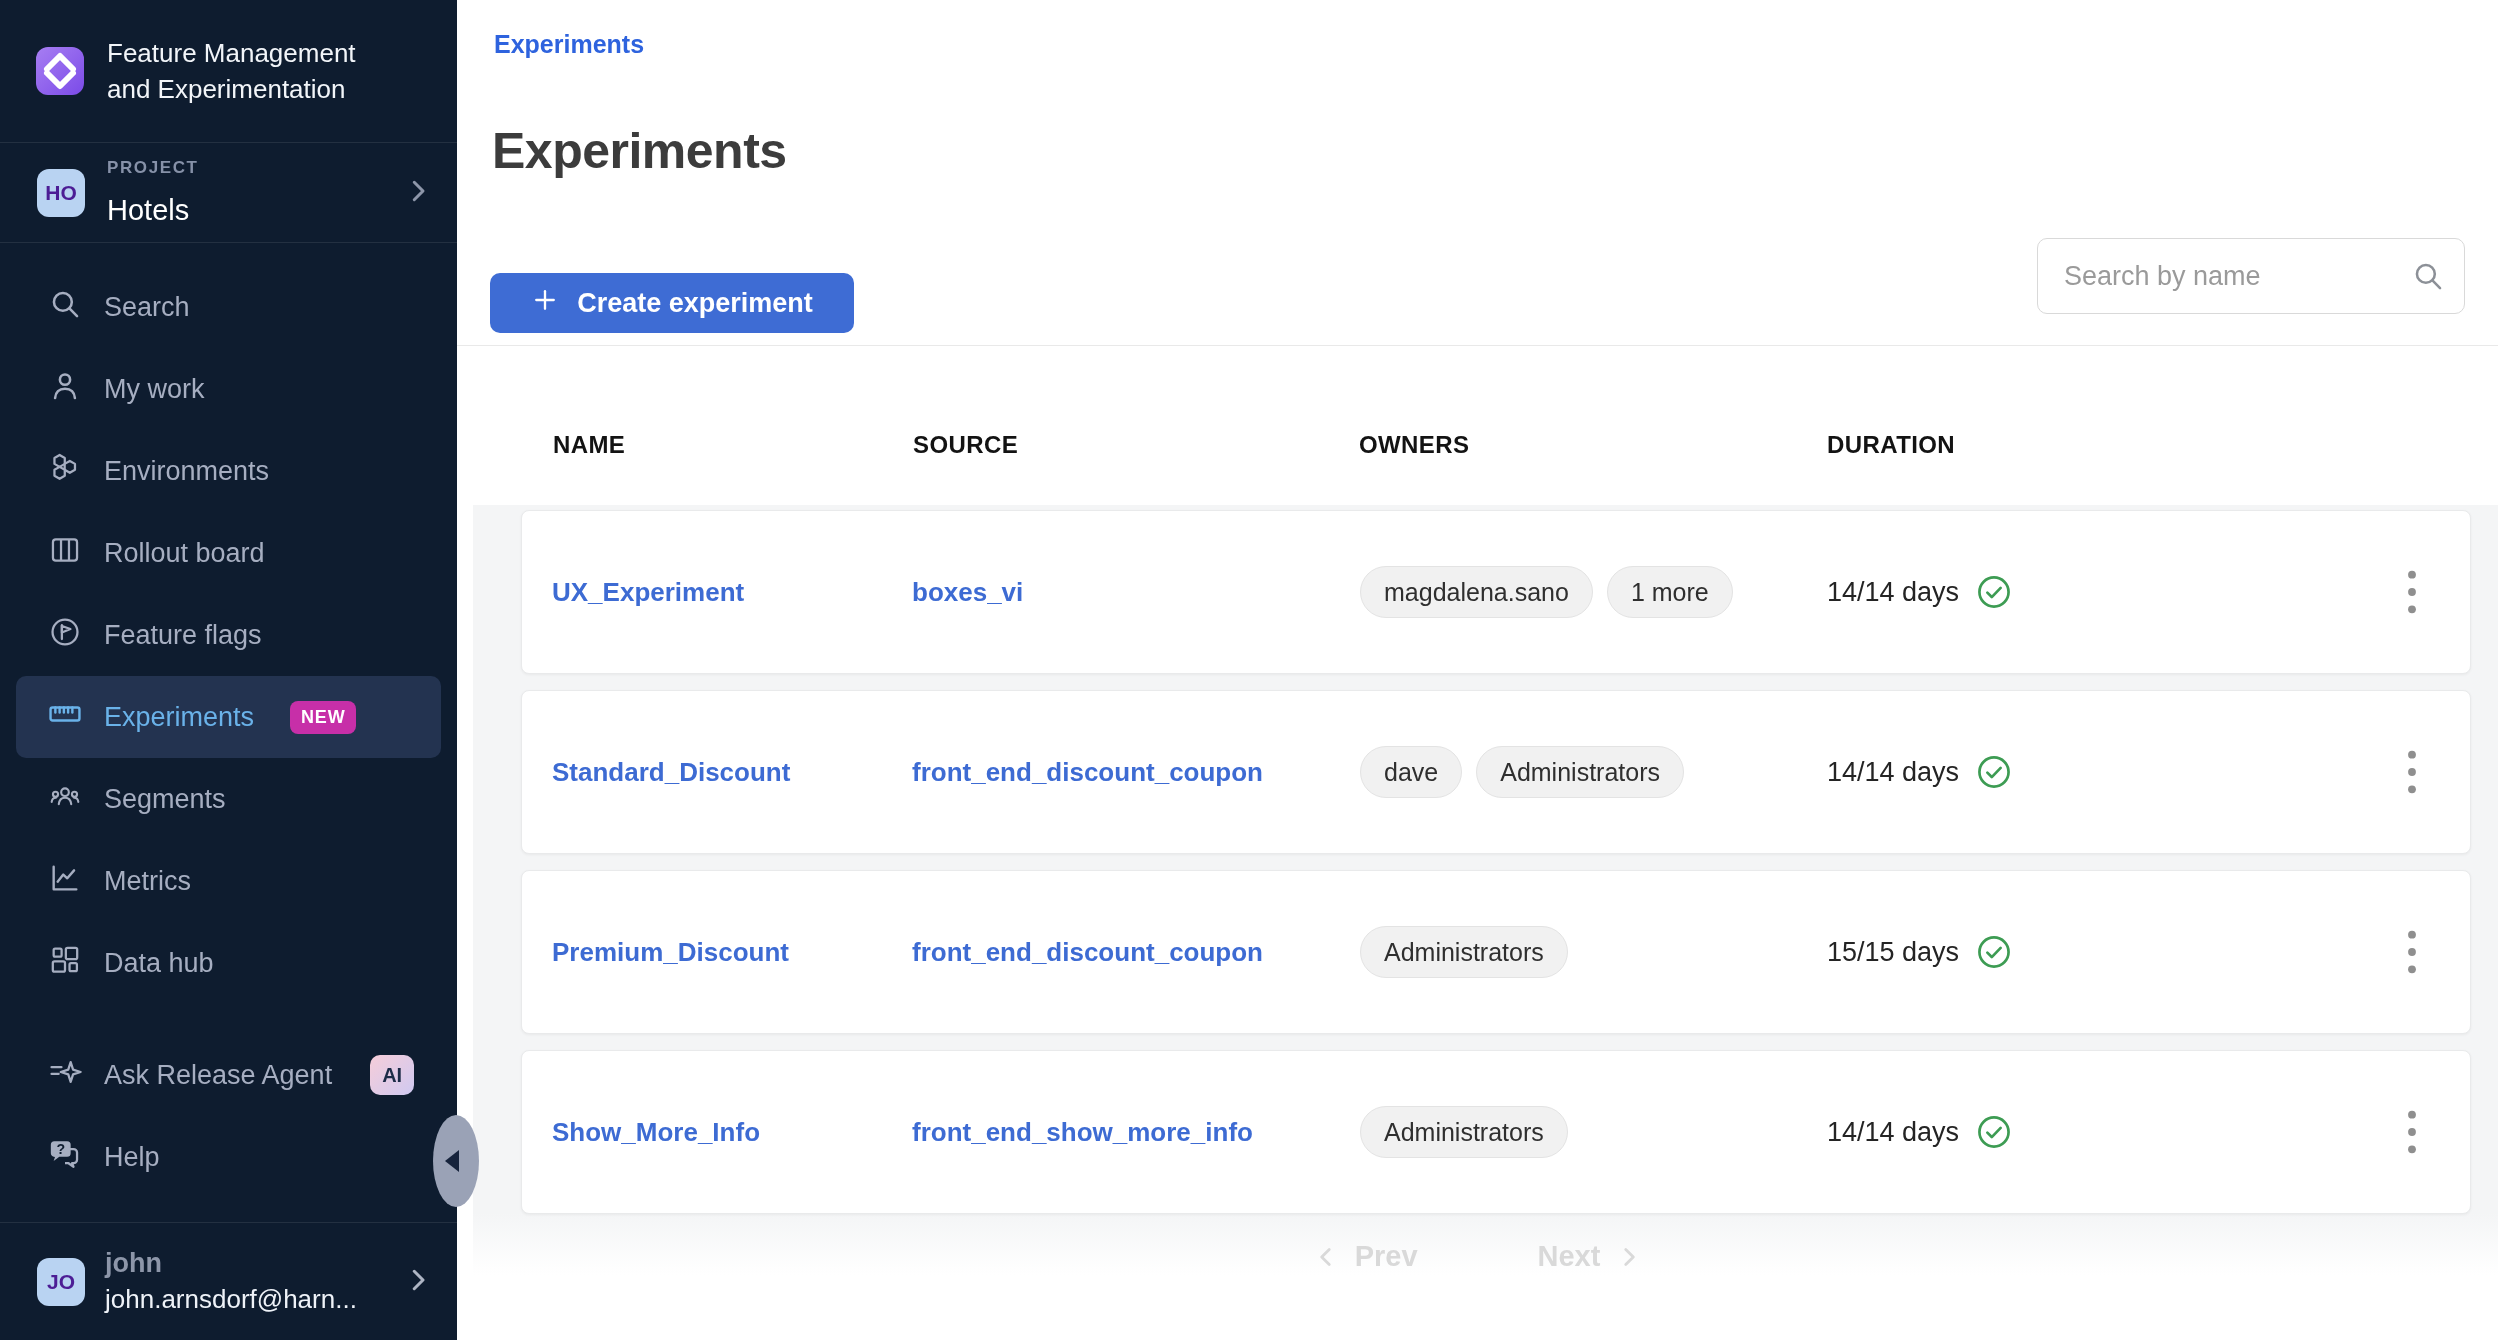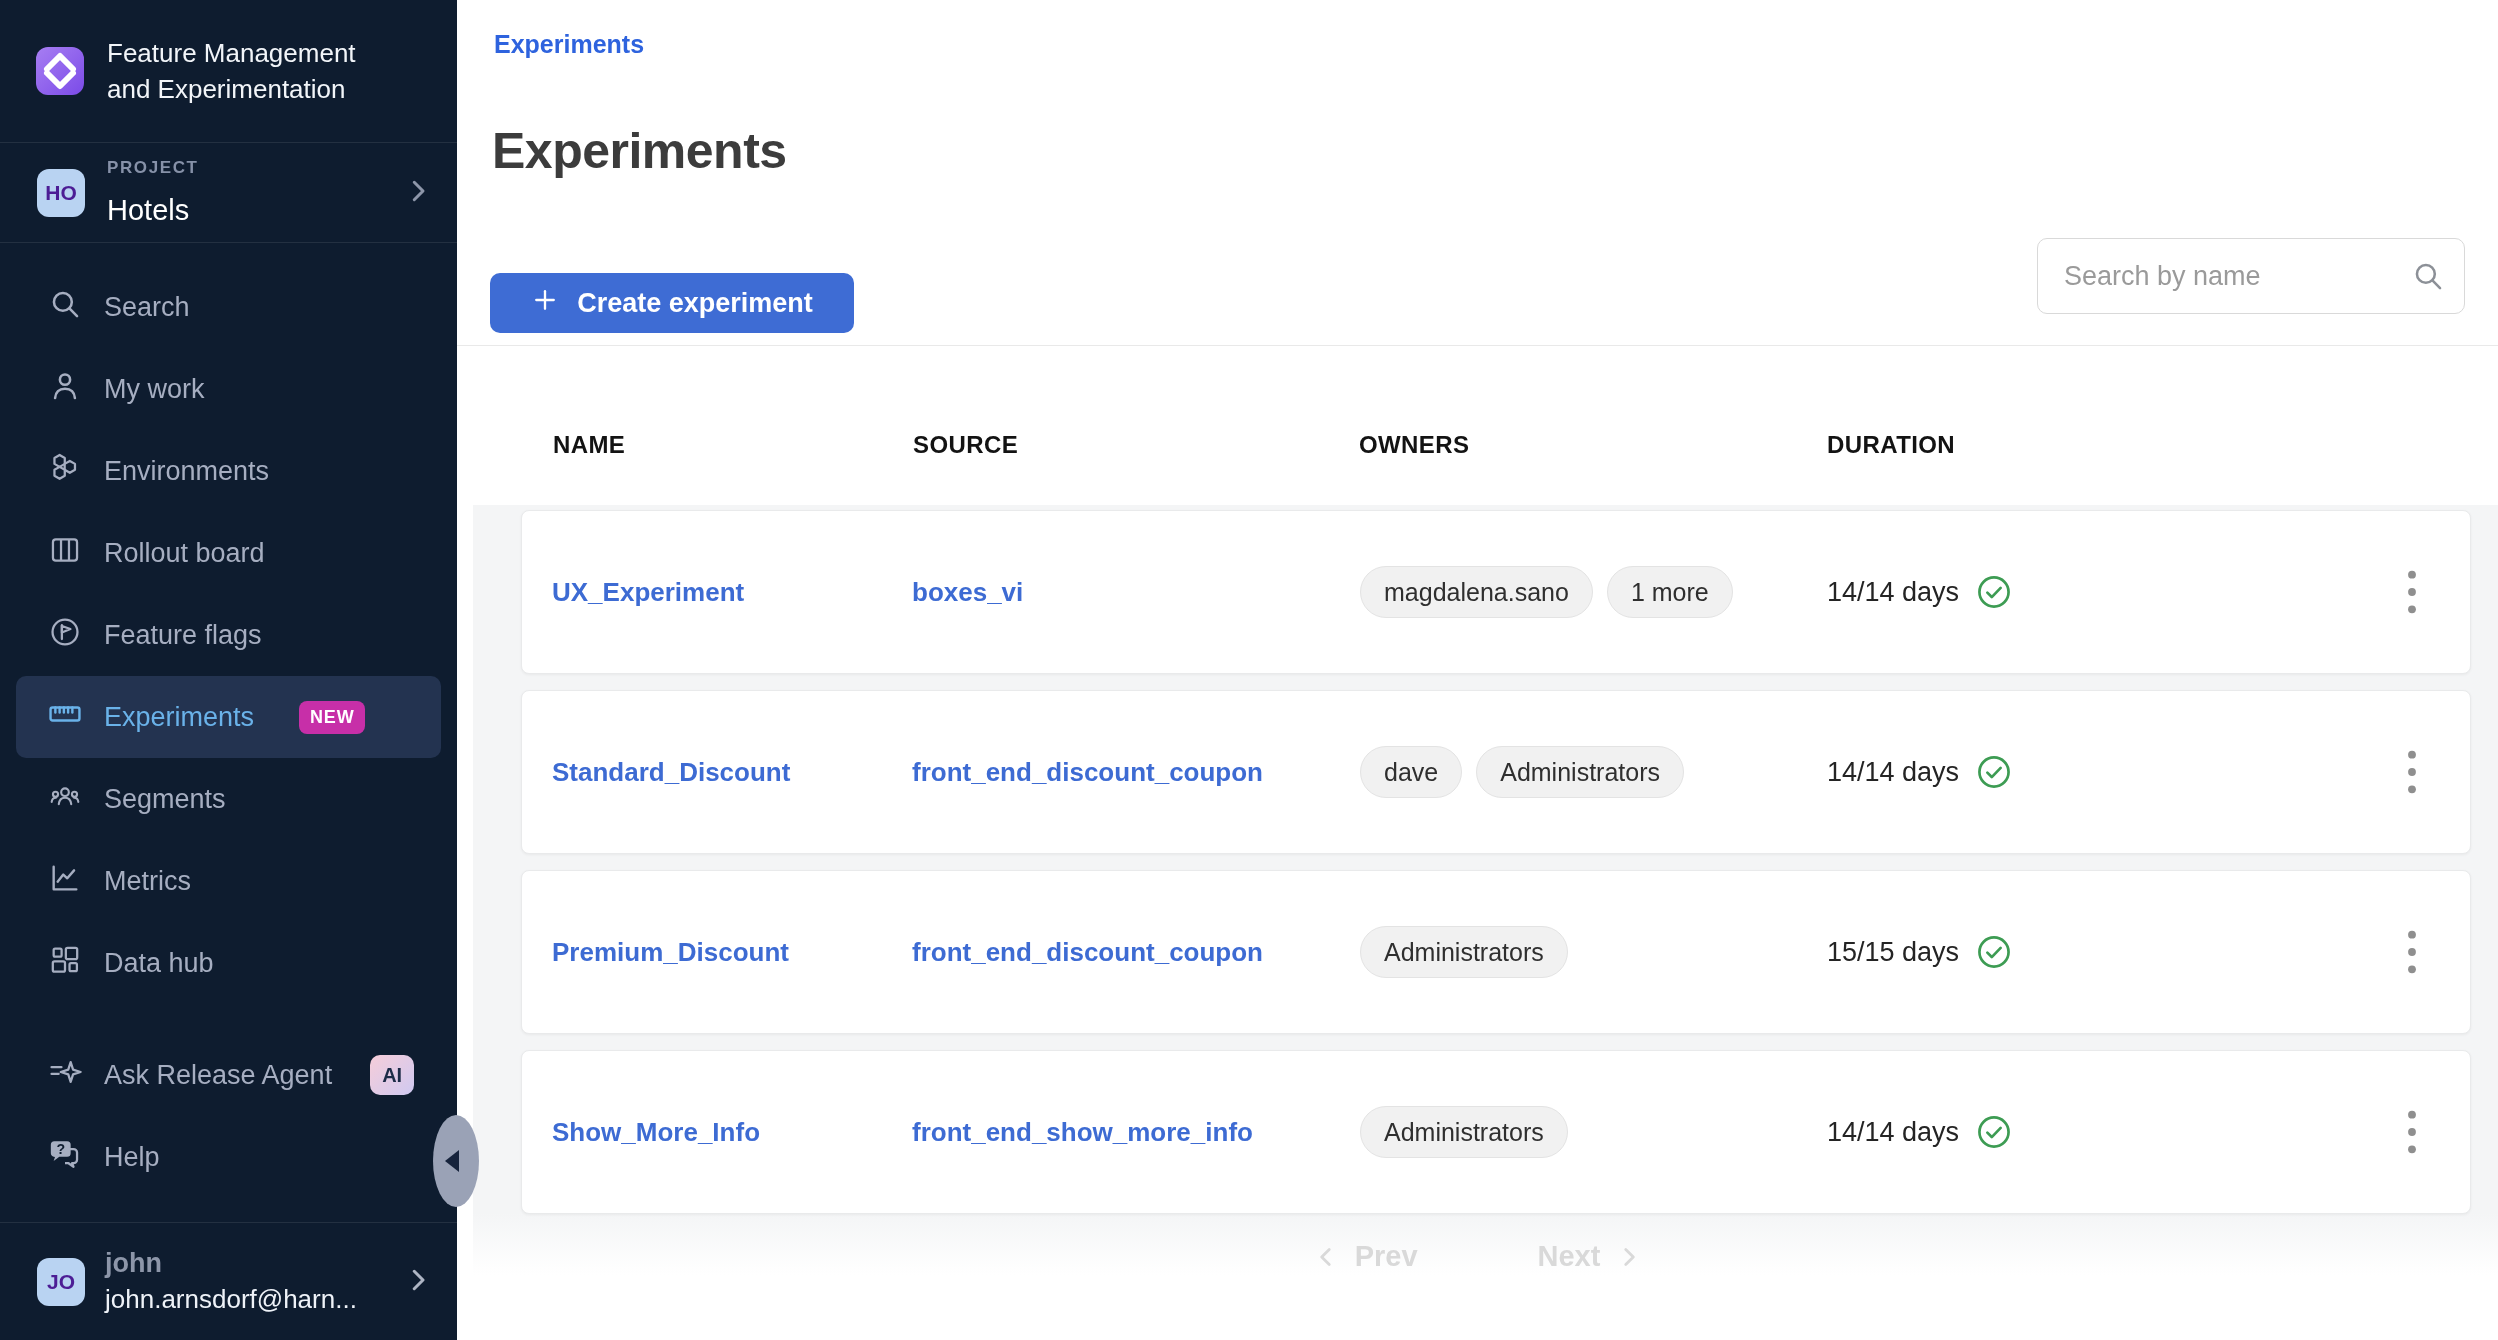--- a/index.html
+++ b/index.html
@@ -19,21 +19,21 @@
   .proj-label { color:#8691a8; font-size:17px; font-weight:700; letter-spacing:1.6px; margin-bottom:16px; }
   .proj-name { color:#ffffff; font-size:29px; }
   .chev-abs { position:absolute; right:24px; top:50%; transform:translateY(-50%); }
 
   .nav { padding:23px 16px 0; }
   .nav-item { height:82px; display:flex; align-items:center; padding-left:32px; gap:22px; border-radius:10px; color:#a6aec1; font-size:27px; cursor:pointer; }
   .nav-item svg { flex:0 0 auto; }
   .nav-item.active { background:#233350; color:#6ab2e9; }
   .nav-footer { margin-top:30px; }
 
-  .badge-new { background:#c72fa8; color:#fff; font-size:18px; font-weight:700; padding:6px 11px; border-radius:8px; letter-spacing:.8px; margin-left:23px; }
+  .badge-new { background:#c72fa8; color:#fff; font-size:18px; font-weight:700; padding:6px 11px; border-radius:8px; letter-spacing:.8px; margin-left:14px; }
   .badge-ai { width:44px; height:40px; border-radius:10px; background:linear-gradient(135deg,#f6cdd9 0%,#cfc9f1 100%); color:#1c2b47; font-weight:700; font-size:20px; display:flex; align-items:center; justify-content:center; margin-left:16px; }
 
   .user { position:absolute; bottom:0; left:0; right:0; height:118px; border-top:1px solid rgba(255,255,255,.09); display:flex; align-items:center; padding-left:37px; gap:20px; }
   .user-name { color:#8d96a9; font-size:27px; font-weight:700; margin-bottom:5px; }
   .user-email { color:#eef2f8; font-size:26px; }
 
   .handle { position:absolute; left:433px; top:1115px; width:46px; height:92px; background:#9aa2b6; border-radius:50%; z-index:5; display:flex; align-items:center; justify-content:center; cursor:pointer; }
   .handle-tri { width:0; height:0; border-top:11px solid transparent; border-bottom:11px solid transparent; border-right:14px solid #16233c; margin-right:8px; }
 
   

